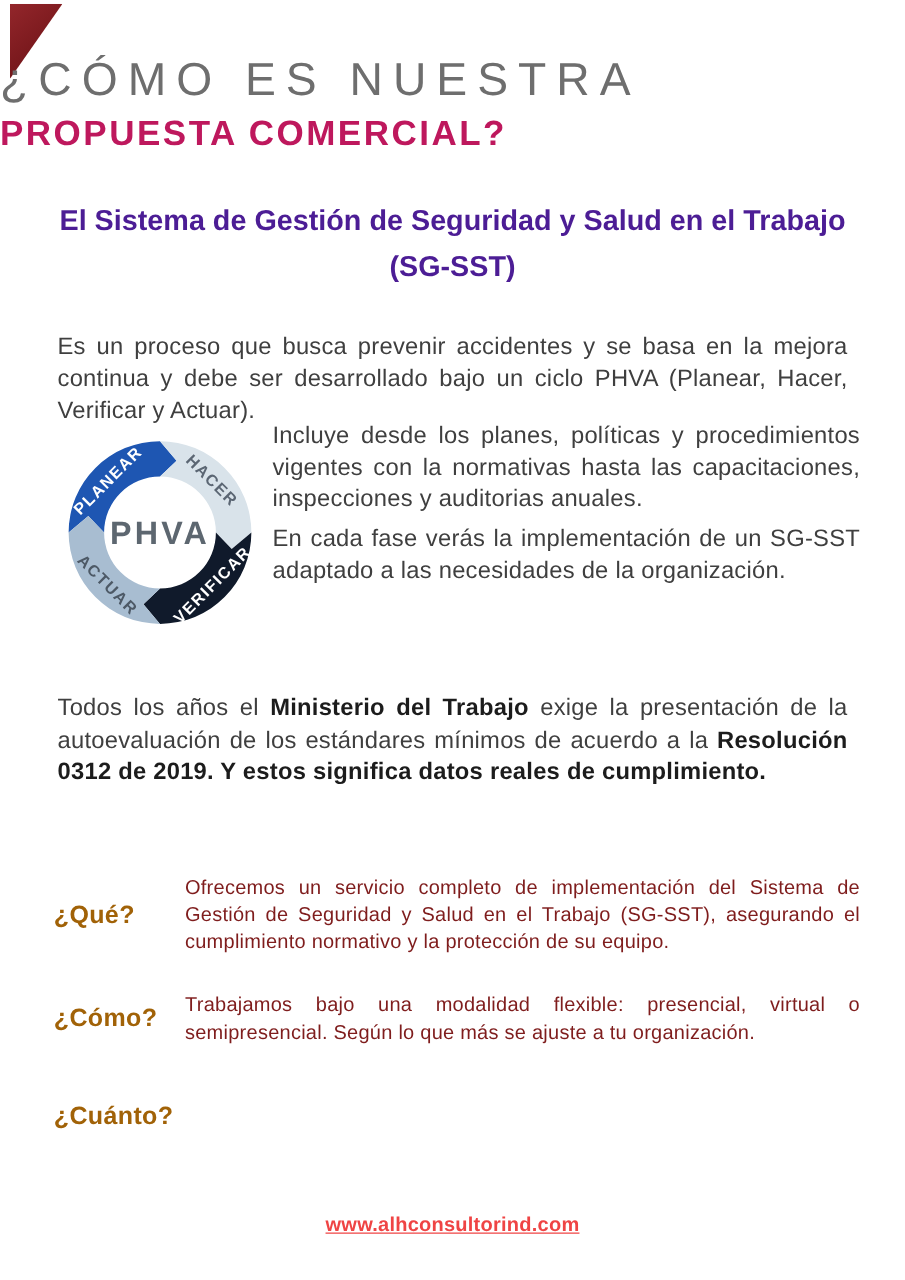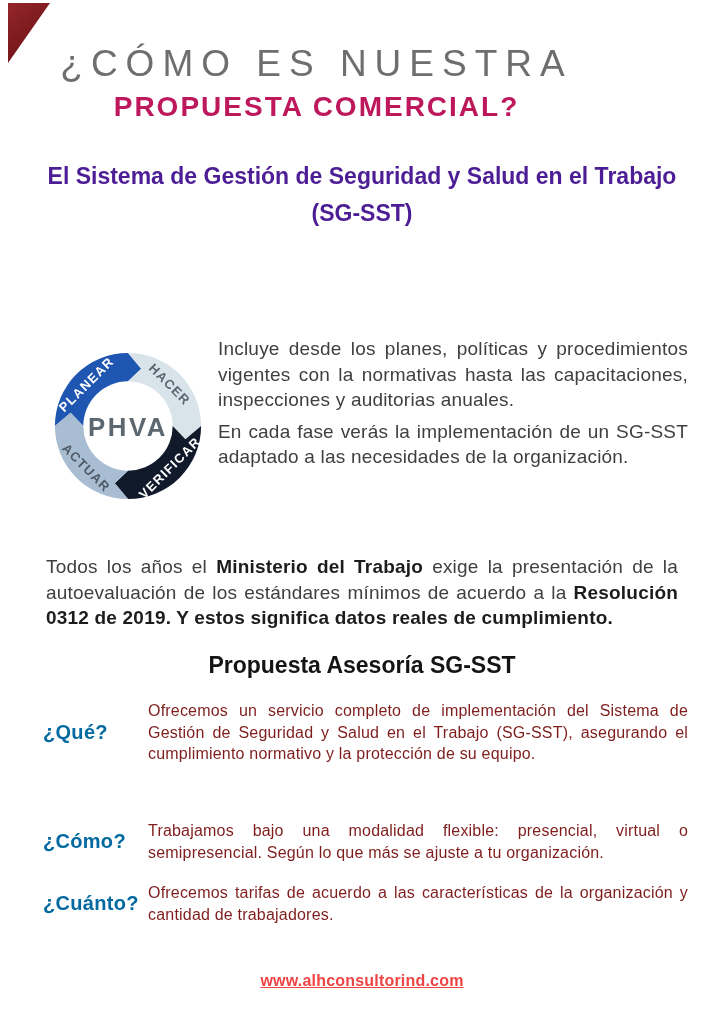--- a/index.html
+++ b/index.html
@@ -8,21 +8,21 @@
     width:724px;height:1024px;
     background:#ffffff;
     font-family:"Liberation Sans", sans-serif;
     overflow:hidden;
   }
   .corner-accent{
     position:absolute;left:8px;top:3px;width:42px;height:60px;
     clip-path:polygon(0 0,100% 0,0 100%);
     background:linear-gradient(140deg,#93262b 0%,#7a191d 55%,#641014 100%);
   }
-  .title-block{position:absolute;left:0;top:44px;width:633px;text-align:center;}
+  .title-block{position:absolute;left:0;top:44px;width:633px;text-align:left;}
   .title-line1{
     font-size:37px;font-weight:400;color:#6e6e6e;
     letter-spacing:8px;line-height:40px;
   }
   .title-line2{
     font-size:28px;font-weight:700;color:#be185d;
     letter-spacing:2px;line-height:42px;margin-top:2px;
   }
   .subtitle{
     position:absolute;left:30px;top:158px;width:664px;text-align:center;
@@ -39,24 +39,24 @@
   .phva-center{font-weight:700;font-size:30px;letter-spacing:3px;fill:#5d6770;}
   .phase-text{position:absolute;left:218px;top:330px;width:470px;}
   .phase-text .para + .para{margin-top:6px;}
   .ministry{position:absolute;left:46px;top:535px;width:632px;}
   .heading2{
     position:absolute;left:30px;top:652px;width:664px;text-align:center;
     font-size:23px;font-weight:700;color:#141414;
   }
   .qa-row{position:absolute;left:43px;width:645px;display:flex;align-items:center;}
   .qa-row-1{top:700px;}
-  .qa-row-2{top:820px;}
+  .qa-row-2{top:794px;}
   .qa-row-3{top:882px;}
   .qa-label{
-    flex:0 0 105px;font-size:20px;font-weight:700;color:#0369a1;
+    flex:0 0 105px;font-size:20px;font-weight:700;color:#a16207;
     letter-spacing:0.3px;
   }
   .qa-text{
     flex:1 1 auto;font-size:16px;line-height:21.7px;color:#7f1d1d;
     text-align:justify;letter-spacing:0.2px;
   }
   .footer{
     position:absolute;left:0;top:972px;width:724px;text-align:center;
   }
   .footer a{
@@ -74,54 +74,53 @@
   <div class="title-block">
     <div class="title-line1">¿CÓMO ES NUESTRA</div>
     <div class="title-line2">PROPUESTA COMERCIAL?</div>
   </div>
 
   <div class="subtitle">
     <div>El Sistema de Gestión de Seguridad y Salud en el Trabajo</div>
     <div>(SG-SST)</div>
   </div>
 
+  <p class="para intro">Es un proceso que busca prevenir accidentes y se basa en la mejora continua y debe ser desarrollado bajo un ciclo PHVA (Planear, Hacer, Verificar y Actuar).</p>
 
   <svg class="phva-svg" viewBox="0 0 200 200">
     <path d="M 15,100 A 85,85 0 0 1 100,15 L 115.4,33.3 L 100,48 A 52,52 0 0 0 48,100 L 33.3,84.6 Z" fill="#1e56b2"></path>
     <path d="M 100,15 A 85,85 0 0 1 185,100 L 166.7,115.4 L 152,100 A 52,52 0 0 0 100,48 L 115.4,33.3 Z" fill="#d9e3ea"></path>
     <path d="M 185,100 A 85,85 0 0 1 100,185 L 84.6,166.7 L 100,152 A 52,52 0 0 0 152,100 L 166.7,115.4 Z" fill="#101a2b"></path>
     <path d="M 100,185 A 85,85 0 0 1 15,100 L 33.3,84.6 L 48,100 A 52,52 0 0 0 100,152 L 84.6,166.7 Z" fill="#a8bdd1"></path>
     <text class="phva-label" x="51.5" y="51.5" text-anchor="middle" dominant-baseline="central" transform="rotate(-45 51.5 51.5)" fill="#ffffff">PLANEAR</text>
     <text class="phva-label" x="148.5" y="51.5" text-anchor="middle" dominant-baseline="central" transform="rotate(45 148.5 51.5)" fill="#5b6673">HACER</text>
     <text class="phva-label" x="148.5" y="148.5" text-anchor="middle" dominant-baseline="central" transform="rotate(-45 148.5 148.5)" fill="#ffffff">VERIFICAR</text>
     <text class="phva-label" x="51.5" y="148.5" text-anchor="middle" dominant-baseline="central" transform="rotate(45 51.5 148.5)" fill="#4d5966">ACTUAR</text>
     <text class="phva-center" x="100" y="101" text-anchor="middle" dominant-baseline="central">PHVA</text>
   </svg>
 
   <div class="phase-text">
     <p class="para" style="margin:6px 0 0 0;">Incluye desde los planes, políticas y procedimientos vigentes con la normativas hasta las capacitaciones, inspecciones y auditorias anuales.</p>
     <p class="para">En cada fase verás la implementación de un SG-SST adaptado a las necesidades de la organización.</p>
   </div>
 
   <p class="para ministry"><span>Todos los años el </span><b>Ministerio del Trabajo</b><span> exige la presentación de la autoevaluación de los estándares mínimos de acuerdo a la </span><b>Resolución 0312 de 2019. Y estos significa datos reales de cumplimiento.</b></p>
 
-  <div class="heading2">Propuesta Asesoría SG-SST</div>
 
   <div class="qa-row qa-row-1">
     <div class="qa-label">¿Qué?</div>
     <div class="qa-text">Ofrecemos un servicio completo de implementación del Sistema de Gestión de Seguridad y Salud en el Trabajo (SG-SST), asegurando el cumplimiento normativo y la protección de su equipo.</div>
   </div>
 
   <div class="qa-row qa-row-2">
     <div class="qa-label">¿Cómo?</div>
     <div class="qa-text">Trabajamos bajo una modalidad flexible: presencial, virtual o semipresencial. Según lo que más se ajuste a tu organización.</div>
   </div>
 
   <div class="qa-row qa-row-3">
     <div class="qa-label">¿Cuánto?</div>
-    <div class="qa-text">Ofrecemos tarifas de acuerdo a las características de la organización y cantidad de trabajadores.</div>
   </div>
 
   <div class="footer">
     <a href="#">www.alhconsultorind.com</a>
   </div>
 
 </div>
 
 </body></html>

